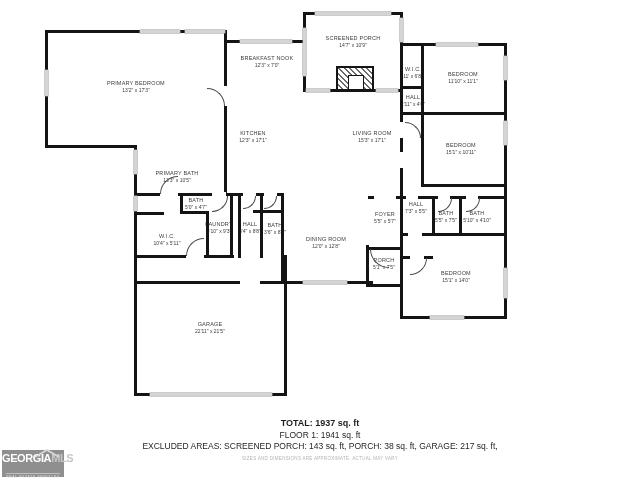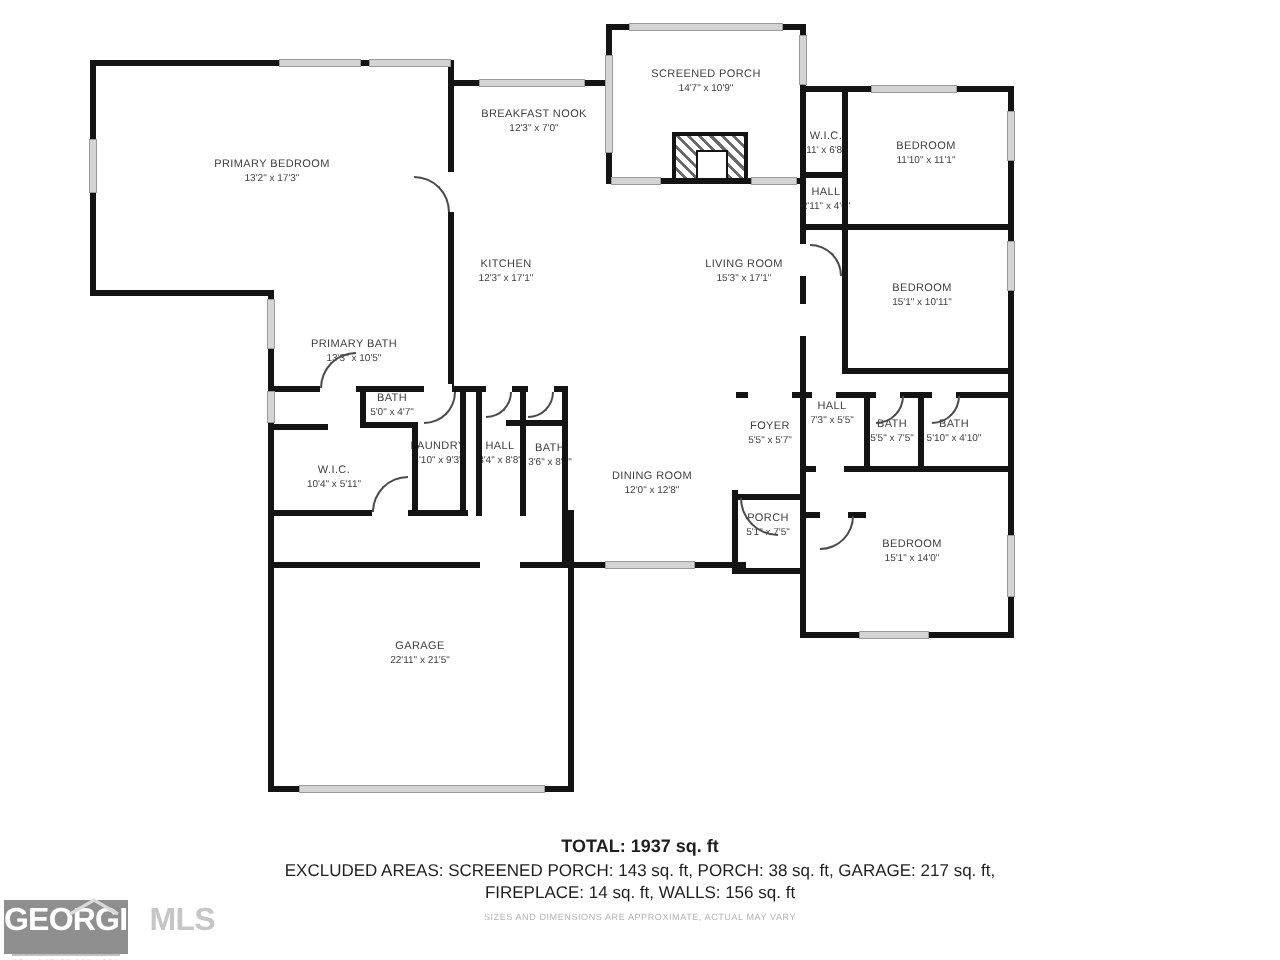--- a/index.html
+++ b/index.html
@@ -30,21 +30,21 @@
   #footer{
     position:absolute;left:0;top:414px;width:640px;text-align:center;color:#1f1f1f;
   }
   #footer .total{font-size:9px;font-weight:bold;margin-top:4px;}
   #footer .line{font-size:8.5px;margin-top:1.5px;}
   #footer .disclaimer{font-size:4.5px;color:#b3b3b3;margin-top:5px;letter-spacing:0.3px;}
   #logo{
     position:absolute;left:2px;top:450px;width:62px;height:27px;
     background:#8f8f8f;color:#ffffff;text-align:center;padding-top:3px;box-sizing:border-box;
   }
-  #logo .brandline{font-size:16px;font-weight:bold;letter-spacing:-0.4px;line-height:1;position:relative;}
+  #logo .brandline{font-size:11px;font-weight:bold;letter-spacing:-0.4px;line-height:1;position:relative;}
   #logo .mls{color:#c6c6c6;}
   #logo .roof{position:absolute;right:4px;top:-4px;}
   #logo .tagline{font-size:3.5px;color:#e0e0e0;letter-spacing:0.6px;margin-top:2px;border-top:0.5px solid #c0c0c0;display:inline-block;padding-top:1px;}
 </style>
 </head>
 <body>
 
 <div id="plan">
 
   <div class="lbl" style="left:136px;top:86px">
@@ -229,22 +229,22 @@
     <div class="arc" style="left: 264px; top: 196px; width: 12px; height: 12px; border-radius: 0px 0px 100%; border-left: none; border-top: none;"></div>
     <div class="arc" style="left: 370px; top: 249px; width: 18px; height: 18px; border-radius: 0px 0px 0px 100%; border-right: none; border-top: none;"></div>
     <div class="arc" style="left: 410px; top: 258px; width: 16px; height: 16px; border-radius: 0px 0px 100%; border-left: none; border-top: none;"></div>
     <div class="arc" style="left: 438px; top: 198px; width: 13px; height: 13px; border-radius: 0px 0px 100%; border-left: none; border-top: none;"></div>
     <div class="arc" style="left: 466px; top: 198px; width: 13px; height: 13px; border-radius: 0px 0px 100%; border-left: none; border-top: none;"></div>
     <div class="arc" style="left: 405px; top: 122px; width: 15px; height: 15px; border-radius: 0px 100% 0px 0px; border-left: none; border-bottom: none;"></div>
   </div>
 
 <div id="footer">
   <div class="total">TOTAL: 1937 sq. ft</div>
+  <div class="line">FLOOR 1: 1941 sq. ft</div>
   <div class="line">EXCLUDED AREAS: SCREENED PORCH: 143 sq. ft, PORCH: 38 sq. ft, GARAGE: 217 sq. ft,</div>
-  <div class="line">FIREPLACE: 14 sq. ft, WALLS: 156 sq. ft</div>
   <div class="disclaimer">SIZES AND DIMENSIONS ARE APPROXIMATE, ACTUAL MAY VARY</div>
 </div>
 
 <div id="logo">
   <div class="brandline">
     <span>GEORGIA</span><span class="mls">MLS</span>
     <svg class="roof" width="26" height="9" viewBox="0 0 26 9">
       <polyline points="1,8 13,1 25,8" fill="none" stroke="#d9d9d9" stroke-width="1.6"></polyline>
     </svg>
   </div>

